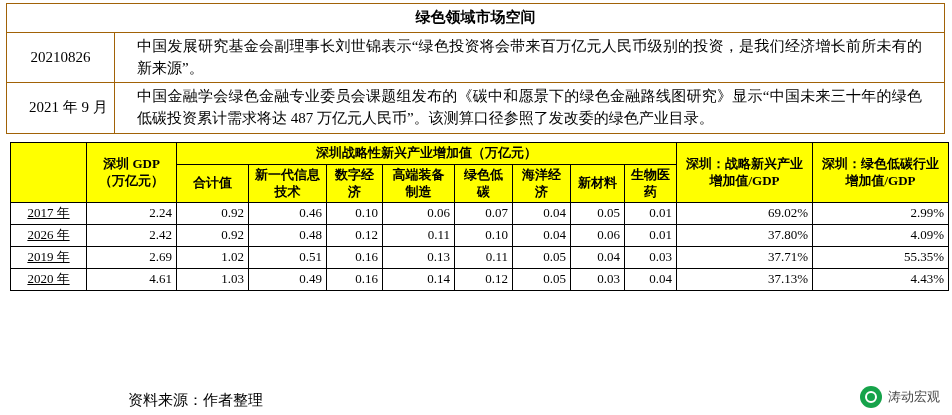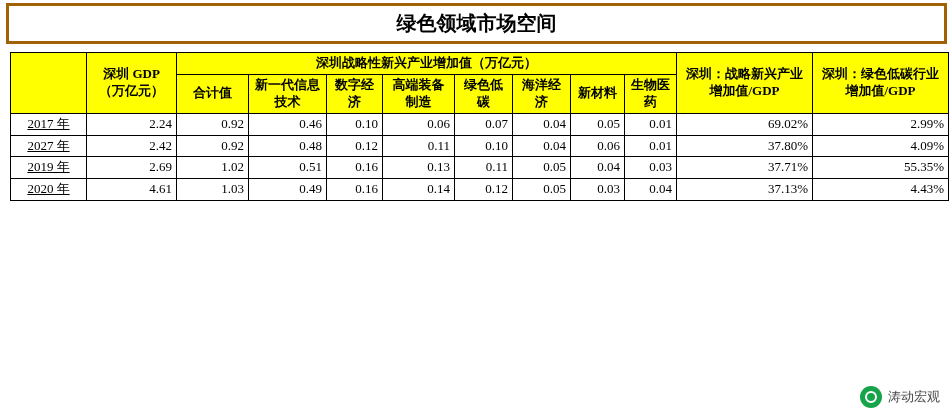--- a/index.html
+++ b/index.html
@@ -23,24 +23,24 @@
 
   
   table.quote-table {
     border-collapse: collapse;
     table-layout: fixed;
     width: 938px;
     margin: 3px 0 0 6px;
   }
   table.quote-table td,
   table.quote-table th {
-    border: 3px solid #a16207;
+    border: 1px solid #a16207;
     vertical-align: middle;
     padding: 3px 22px;
-    font-size: 20px;
+    font-size: 15px;
     line-height: 1.45;
   }
   .quote-title {
     text-align: center;
     font-weight: bold;
     font-size: 16px;
     padding: 4px 0;
   }
   .quote-date {
     text-align: center;
@@ -143,20 +143,28 @@
 <div class="page">
 
   <table class="quote-table">
     <colgroup>
       <col style="width:108px">
       <col style="width:830px">
     </colgroup>
     <tbody>
       <tr>
         <td class="quote-title" colspan="2">绿色领域市场空间</td>
+      </tr>
+      <tr>
+        <td class="quote-date">20210826</td>
+        <td class="quote-text">中国发展研究基金会副理事长刘世锦表示“绿色投资将会带来百万亿元人民币级别的投资，是我们经济增长前所未有的新来源”。</td>
+      </tr>
+      <tr>
+        <td class="quote-date">2021 年 9 月</td>
+        <td class="quote-text">中国金融学会绿色金融专业委员会课题组发布的《碳中和愿景下的绿色金融路线图研究》显示“中国未来三十年的绿色低碳投资累计需求将达 487 万亿元人民币”。该测算口径参照了发改委的绿色产业目录。</td>
       </tr>
     </tbody>
   </table>
 
   <table class="data-table">
     <colgroup>
       <col style="width:76px">
       <col style="width:90px">
       <col style="width:72px">
       <col style="width:78px">
@@ -197,21 +205,21 @@
         <td class="num">0.06</td>
         <td class="num">0.07</td>
         <td class="num">0.04</td>
         <td class="num">0.05</td>
         <td class="num">0.01</td>
         <td class="num">69.02%</td>
         <td class="num">2.99%</td>
       </tr>
 
       <tr>
-        <td class="year-cell">2027 年</td>
+        <td class="year-cell">2026 年</td>
         <td class="num">2.42</td>
         <td class="num">0.92</td>
         <td class="num">0.48</td>
         <td class="num">0.12</td>
         <td class="num">0.11</td>
         <td class="num">0.10</td>
         <td class="num">0.04</td>
         <td class="num">0.06</td>
         <td class="num">0.01</td>
         <td class="num">37.80%</td>
@@ -243,19 +251,20 @@
         <td class="num">0.12</td>
         <td class="num">0.05</td>
         <td class="num">0.03</td>
         <td class="num">0.04</td>
         <td class="num">37.13%</td>
         <td class="num">4.43%</td>
       </tr>
     </tbody>
   </table>
 
+  <div class="source-note">资料来源：作者整理</div>
 
   <div class="watermark">
     <div class="wm-logo"></div>
     <div class="wm-text">涛动宏观</div>
   </div>
 
 </div>
 
 </body></html>

